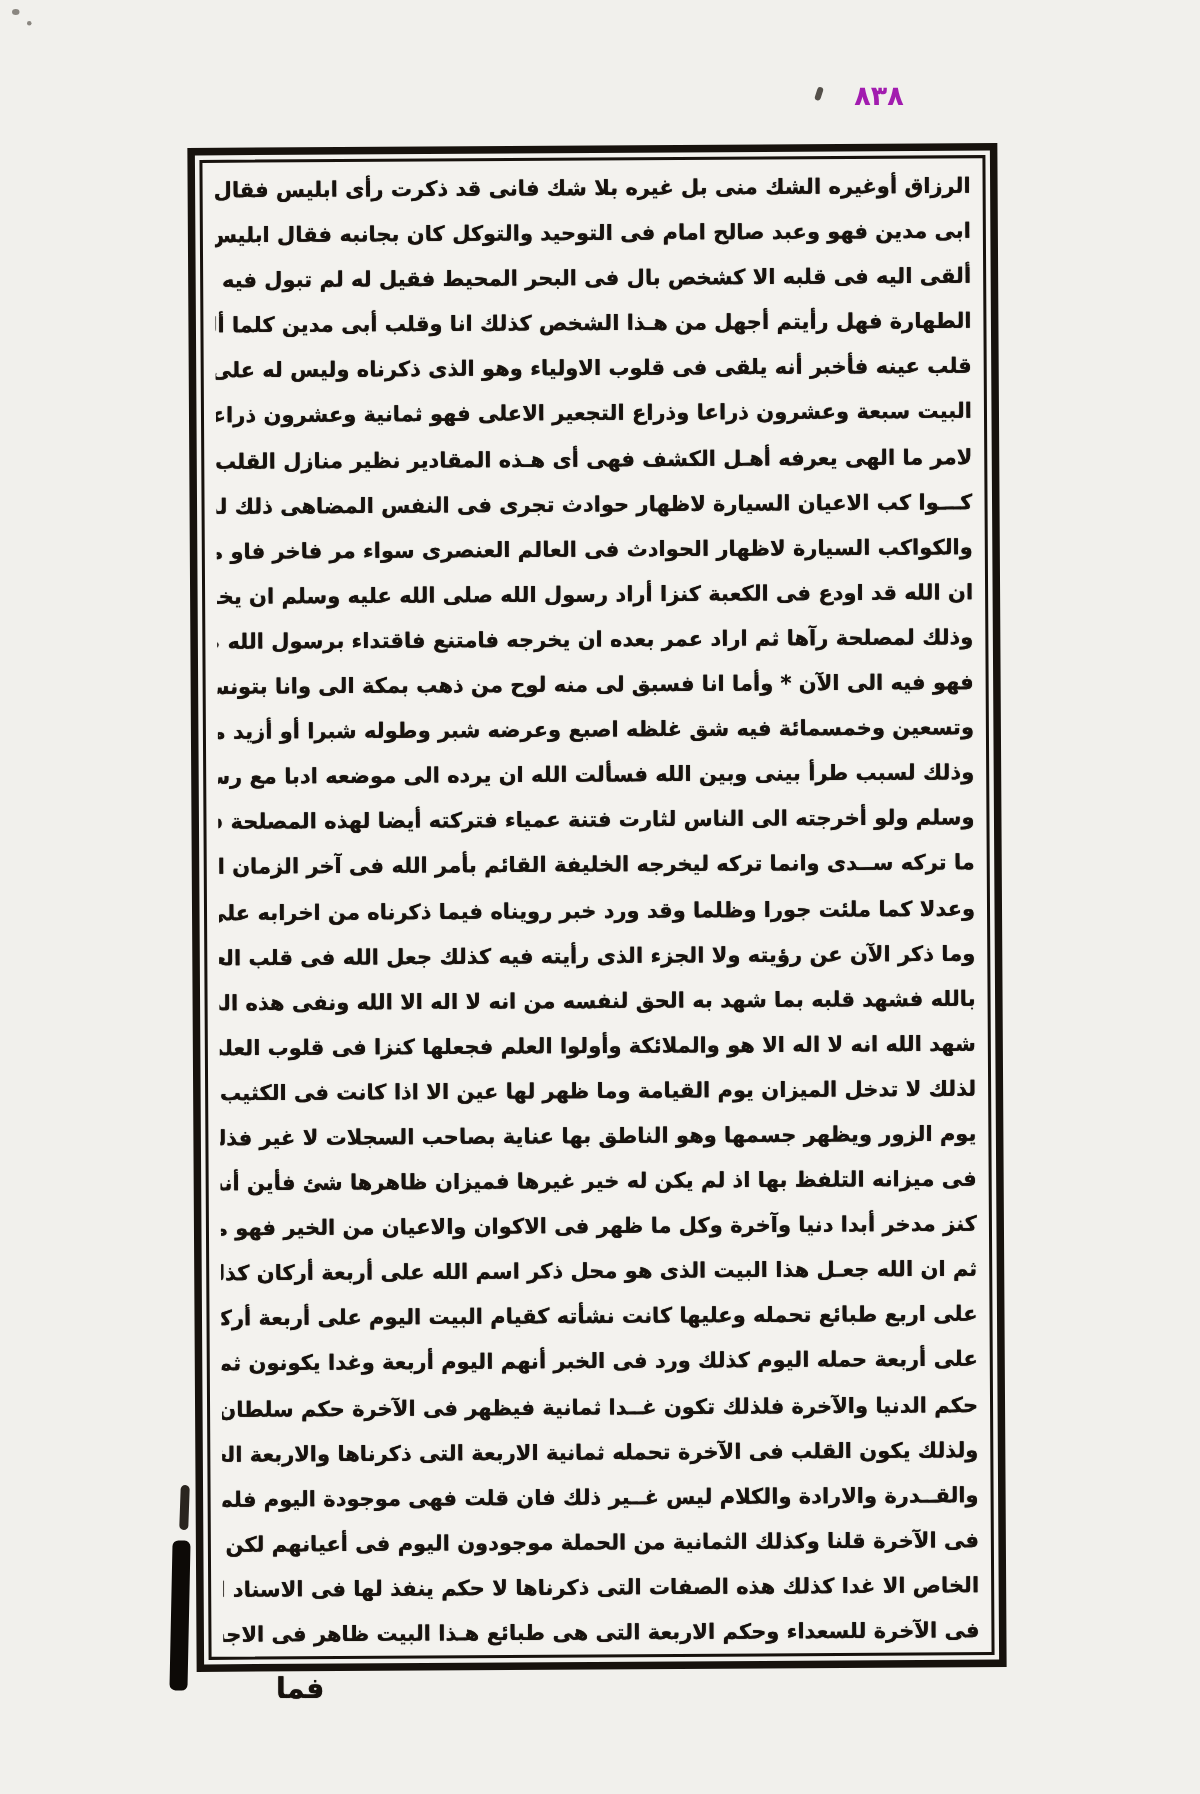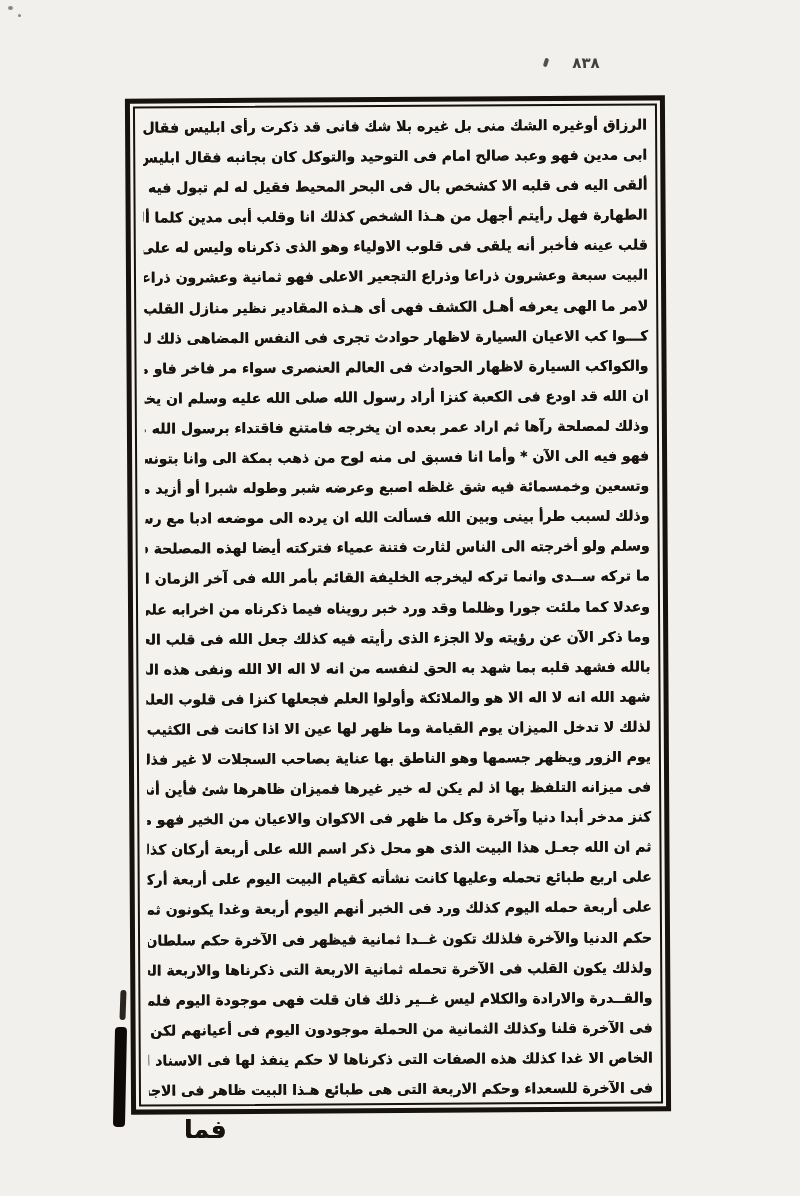--- a/index.html
+++ b/index.html
@@ -6,22 +6,22 @@
   body {
     width:800px; height:1196px;
     background:#f1f0ec;
     position:relative;
     overflow:hidden;
     font-family:"DejaVu Sans", sans-serif;
   }
   .speck { position:absolute; background:#8a8680; border-radius:50%; }
   .page-number {
     position:absolute; top:54px; left:548px; width:76px;
-    text-align:center; font-size:15px; font-weight:bold;
-    color:#404040; letter-spacing:3px; direction:rtl;
+    text-align:center; font-size:18px; font-weight:bold;
+    color:#a21caf; letter-spacing:3px; direction:rtl;
   }
   .pn-tick {
     position:absolute; top:58px; left:544px; width:4px; height:9px;
     background:#55504a; transform:rotate(18deg); border-radius:2px;
   }
   .frame-outer {
     position:absolute; left:128px; top:97px; width:540px; height:1016px;
     border:5px solid #17120d; box-sizing:border-box;
     transform:rotate(-0.35deg); transform-origin:50% 50%;
     background:#f3f2ee;
@@ -37,21 +37,21 @@
     height:30.1px; line-height:30.1px;
     font-size:14px; font-weight:bold;
     color:#18130e;
     text-shadow:0 0 0.5px #18130e;
     white-space:nowrap;
     text-align:justify; text-align-last:justify;
     overflow:hidden;
   }
   .catchword {
     position:absolute; left:184px; top:1115px;
-    font-size:25px; font-weight:bold; color:#17120d;
+    font-size:19px; font-weight:bold; color:#17120d;
     direction:rtl; text-shadow:0 0 0.5px #17120d;
   }
   .ink-blob {
     position:absolute; left:114px; top:1027px; width:12px; height:100px;
     background:#0d0a07; border-radius:4px; transform:rotate(1.2deg);
   }
   .ink-blob-small {
     position:absolute; left:120px; top:990px; width:6px; height:30px;
     background:#2a251f; border-radius:3px; transform:rotate(2deg);
   }

